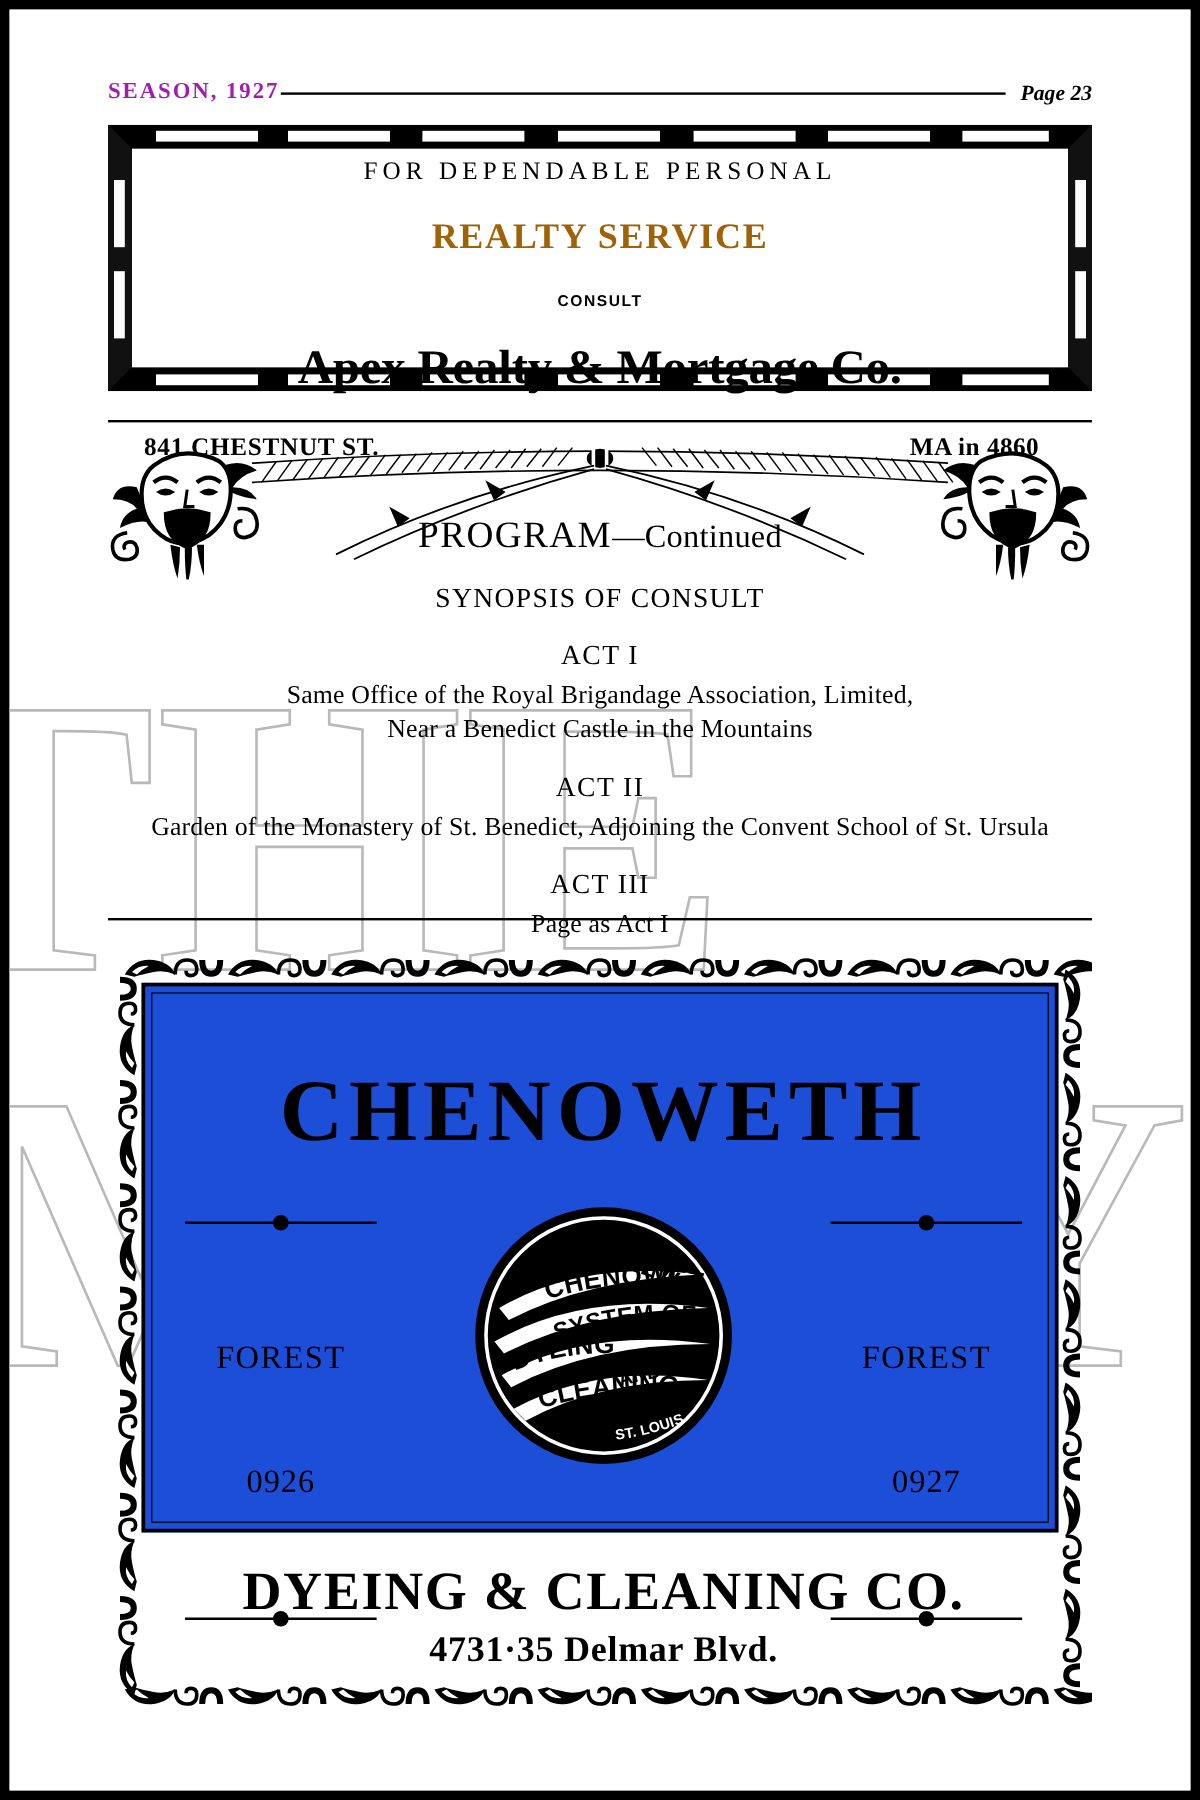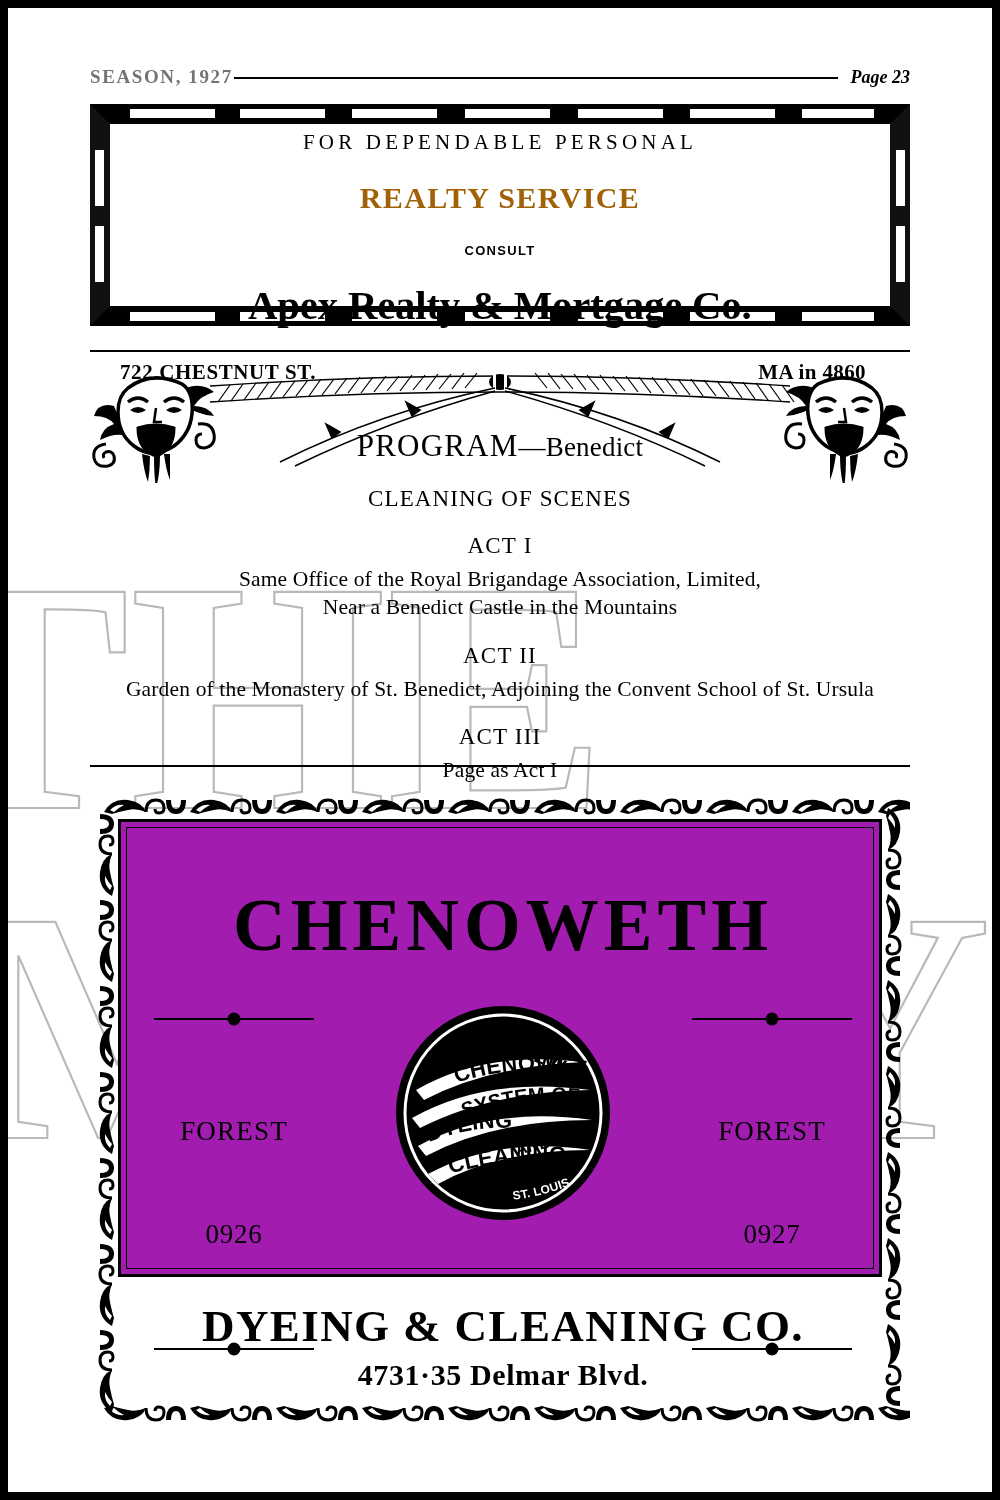--- a/index.html
+++ b/index.html
@@ -54,21 +54,21 @@
     display: flex;
     align-items: center;
     z-index: 4;
   }
   .rh-season {
     font-family: "Liberation Serif", serif;
     font-size: 19px;
     font-weight: 700;
     letter-spacing: 1.6px;
     white-space: nowrap;
-    color: #737373;
+    color: #a21caf;
   }
   .rh-rule {
     flex: 1;
     height: 2px;
     background: #000;
     margin: 2px 0 0 1px;
   }
   .rh-page {
     font-family: "Liberation Serif", serif;
     font-size: 18px;
@@ -264,21 +264,21 @@
   }
   .chen-scroll-border {
     position: absolute;
     left: 0; top: 0;
     width: 820px; height: 640px;
   }
   .chen-panel {
     position: absolute;
     left: 28px; top: 29px;
     width: 764px; height: 458px;
-    background: #a21caf;
+    background: #1d4ed8;
     border: 3px solid #000;
     z-index: 2;
   }
   .chen-panel-inner {
     position: absolute;
     left: 5px; top: 5px;
     right: 5px; bottom: 5px;
     border: 1px solid #000;
   }
 
@@ -415,21 +415,21 @@
 
     <div class="apex-body">
 
 
       <div class="apex-copy-col">
         <div class="apex-l1">FOR DEPENDABLE PERSONAL</div>
         <div class="apex-l2">REALTY SERVICE</div>
         <div class="apex-l3">CONSULT</div>
         <div class="apex-l4">Apex Realty &amp; Mortgage Co.</div>
         <div class="apex-contact">
-          <span class="apex-addr">722 CHESTNUT ST.</span>
+          <span class="apex-addr">841 CHESTNUT ST.</span>
           <span class="apex-phone">MA in 4860</span>
         </div>
       </div>
 
     </div>
   </div>
 
   <div class="rule-plain rule-top-prog"></div>
 
   <svg class="prog-ornament" viewBox="0 0 820 125">
@@ -538,25 +538,25 @@
       <path d="M76 52 Q84 46 92 52 Q84 58 76 52 Z" fill="#000"></path>
       <path d="M66 50 L64 64 L72 64" fill="none" stroke="#000" stroke-width="2.5"></path>
       <path d="M48 70 Q66 64 84 70 Q84 92 66 98 Q48 92 48 70 Z" fill="#000" stroke="#000" stroke-width="3"></path>
       <path d="M52 96 Q54 114 58 124 Q60 112 60 98" fill="#000"></path>
       <path d="M64 98 Q64 118 66 130 Q70 116 70 98" fill="#000"></path>
       <path d="M74 96 Q76 112 80 122 Q80 108 80 96" fill="#000"></path>
     </g>
   </svg>
 
   <div class="prog-title">
-    <span>PROGRAM</span><span class="cont">—Benedict</span>
+    <span>PROGRAM</span><span class="cont">—Continued</span>
   </div>
 
   <div class="synopsis">
-    <div class="syn-head">CLEANING OF SCENES</div>
+    <div class="syn-head">SYNOPSIS OF CONSULT</div>
 
     <div class="act-label">ACT I</div>
     <div class="act-line">Same Office of the Royal Brigandage Association, Limited,</div>
     <div class="act-line" style="margin-top:0">Near a Benedict Castle in the Mountains</div>
 
     <div class="act-label">ACT II</div>
     <div class="act-line">Garden of the Monastery of St. Benedict, Adjoining the Convent School of St. Ursula</div>
 
     <div class="act-label">ACT III</div>
     <div class="act-line">Page as Act I</div>

